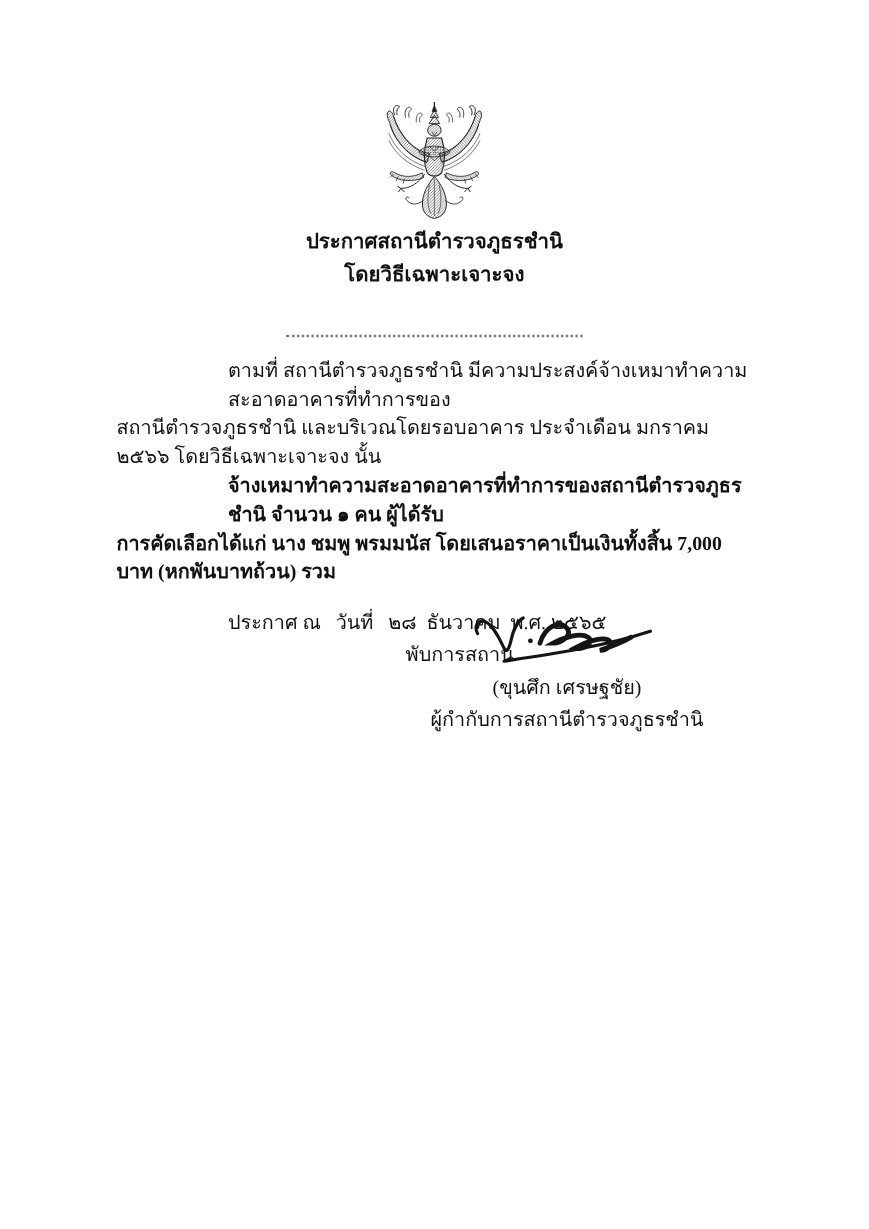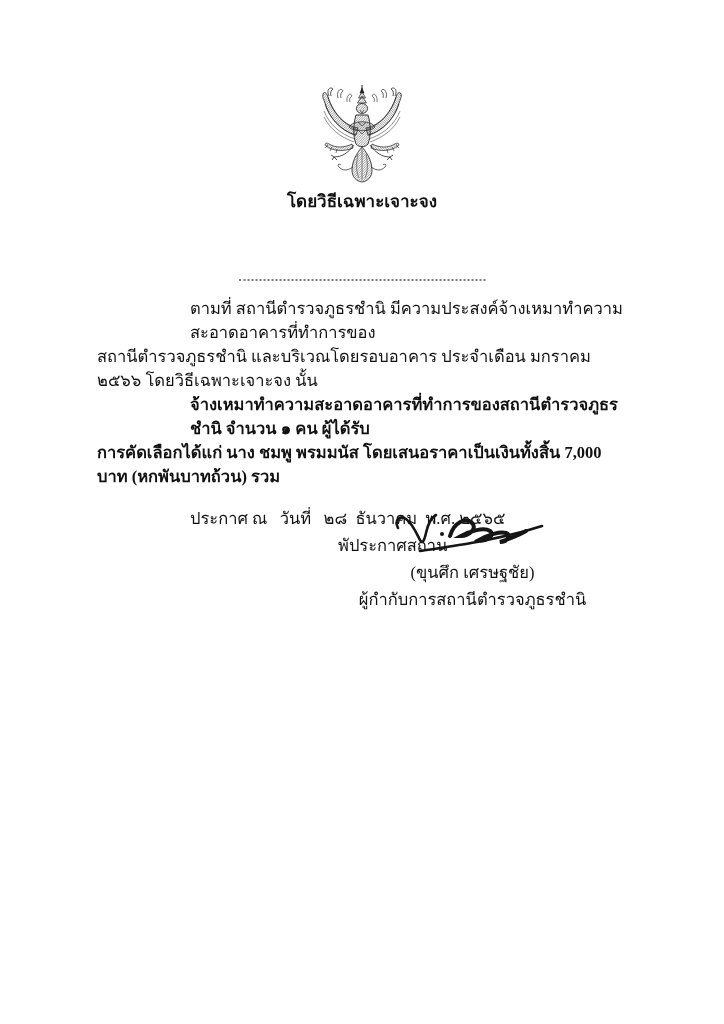--- a/index.html
+++ b/index.html
@@ -126,40 +126,41 @@
       <path d="M46,65 L46,96" stroke-width="0.5"></path>
       <path d="M42,70 C40,80 40,88 43,94" stroke-width="0.5"></path>
       <path d="M50,70 C52,80 52,88 49,94" stroke-width="0.5"></path>
 
       <path d="M37,83 C31,87 27,87 23,83 C21,81 23,79 25,81" stroke-width="0.7"></path>
       <path d="M55,83 C61,87 65,87 69,83 C71,81 69,79 67,81" stroke-width="0.7"></path>
     </g>
   </svg>
 
   <div class="title-block">
+    <div>ประกาศสถานีตำรวจภูธรชำนิ</div>
     <div>โดยวิธีเฉพาะเจาะจง</div>
   </div>
 
   <div class="dotted-divider"></div>
 
   <div class="doc-body">
     <div class="para para-1">
       <div class="indent-line">ตามที่ สถานีตำรวจภูธรชำนิ มีความประสงค์จ้างเหมาทำความสะอาดอาคารที่ทำการของ</div>
       <div>สถานีตำรวจภูธรชำนิ และบริเวณโดยรอบอาคาร ประจำเดือน มกราคม ๒๕๖๖ โดยวิธีเฉพาะเจาะจง นั้น</div>
     </div>
     <div class="para para-2">
       <div class="indent-line">จ้างเหมาทำความสะอาดอาคารที่ทำการของสถานีตำรวจภูธรชำนิ จำนวน ๑ คน ผู้ได้รับ</div>
       <div>การคัดเลือกได้แก่ นาง ชมพู พรมมนัส โดยเสนอราคาเป็นเงินทั้งสิ้น 7,000 บาท (หกพันบาทถ้วน) รวม</div>
     </div>
     <div class="date-line">ประกาศ ณ   วันที่   ๒๘  ธันวาคม  พ.ศ. ๒๕๖๕</div>
   </div>
 
   <div class="sig-block">
     <div class="sig-rank-row">
-      <span class="sig-rank">พัประกาศสถาน</span>
+      <span class="sig-rank">พับการสถาน</span>
       <svg class="signature-svg" viewBox="0 0 158 52" aria-hidden="true">
         <g stroke="#151515" fill="none" stroke-linecap="round">
           <path d="M8,22 C4,14 10,9 16,13 C22,17 26,26 30,34 C32,38 34,36 36,27 C38,18 42,11 46,9" stroke-width="2.6"></path>
           <circle cx="52" cy="28" r="2" fill="#151515" stroke="none"></circle>
           <path d="M60,30 C64,16 76,11 82,17 C88,23 78,30 71,30 C80,25 94,21 100,25 C106,29 96,36 89,34 C98,29 110,25 116,27 C122,29 117,36 110,36 C119,33 129,29 136,25" stroke-width="4"></path>
           <path d="M30,45 C70,39 112,33 152,20" stroke-width="2.6"></path>
         </g>
       </svg>
     </div>
     <div class="sig-name">(ขุนศึก  เศรษฐชัย)</div>

